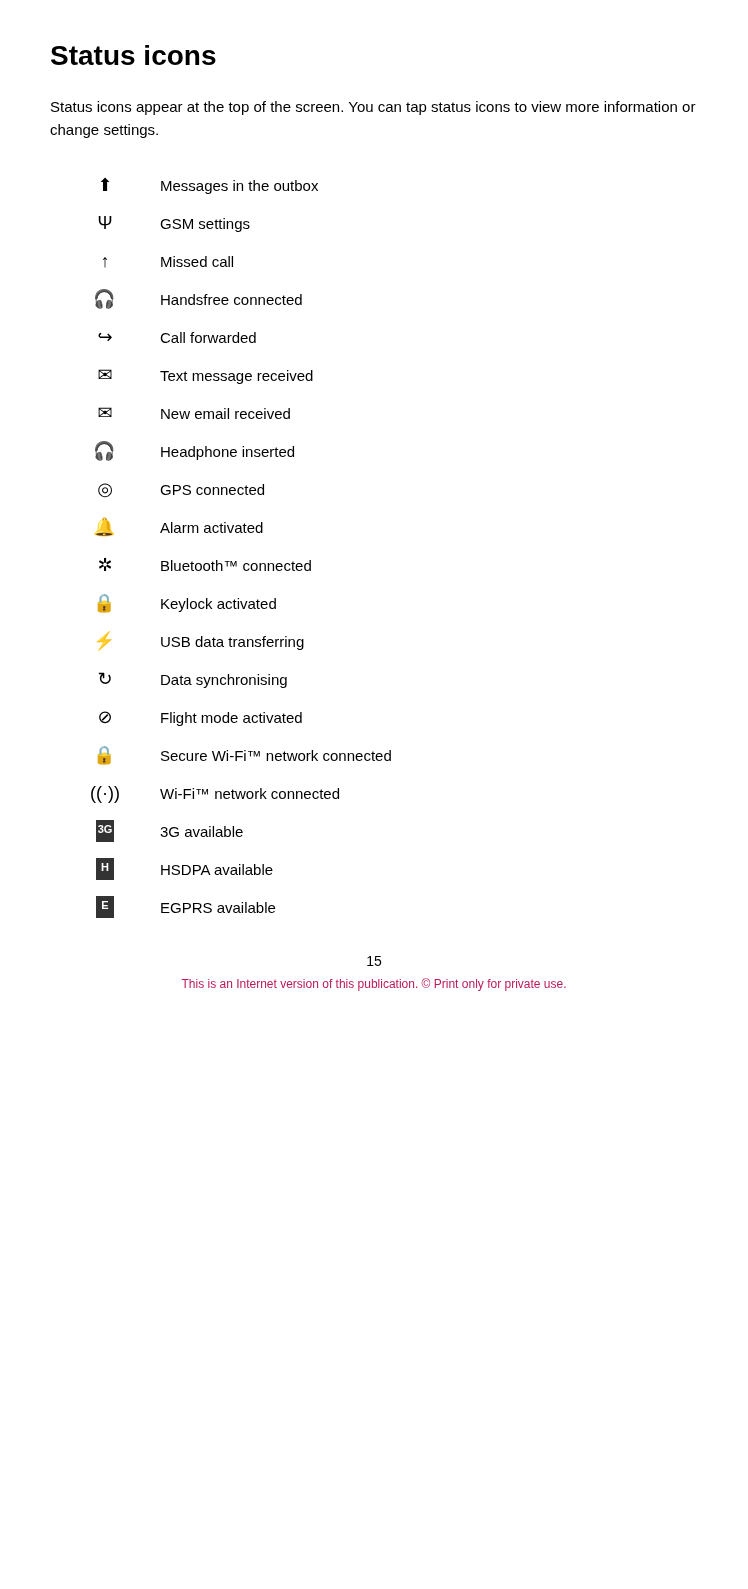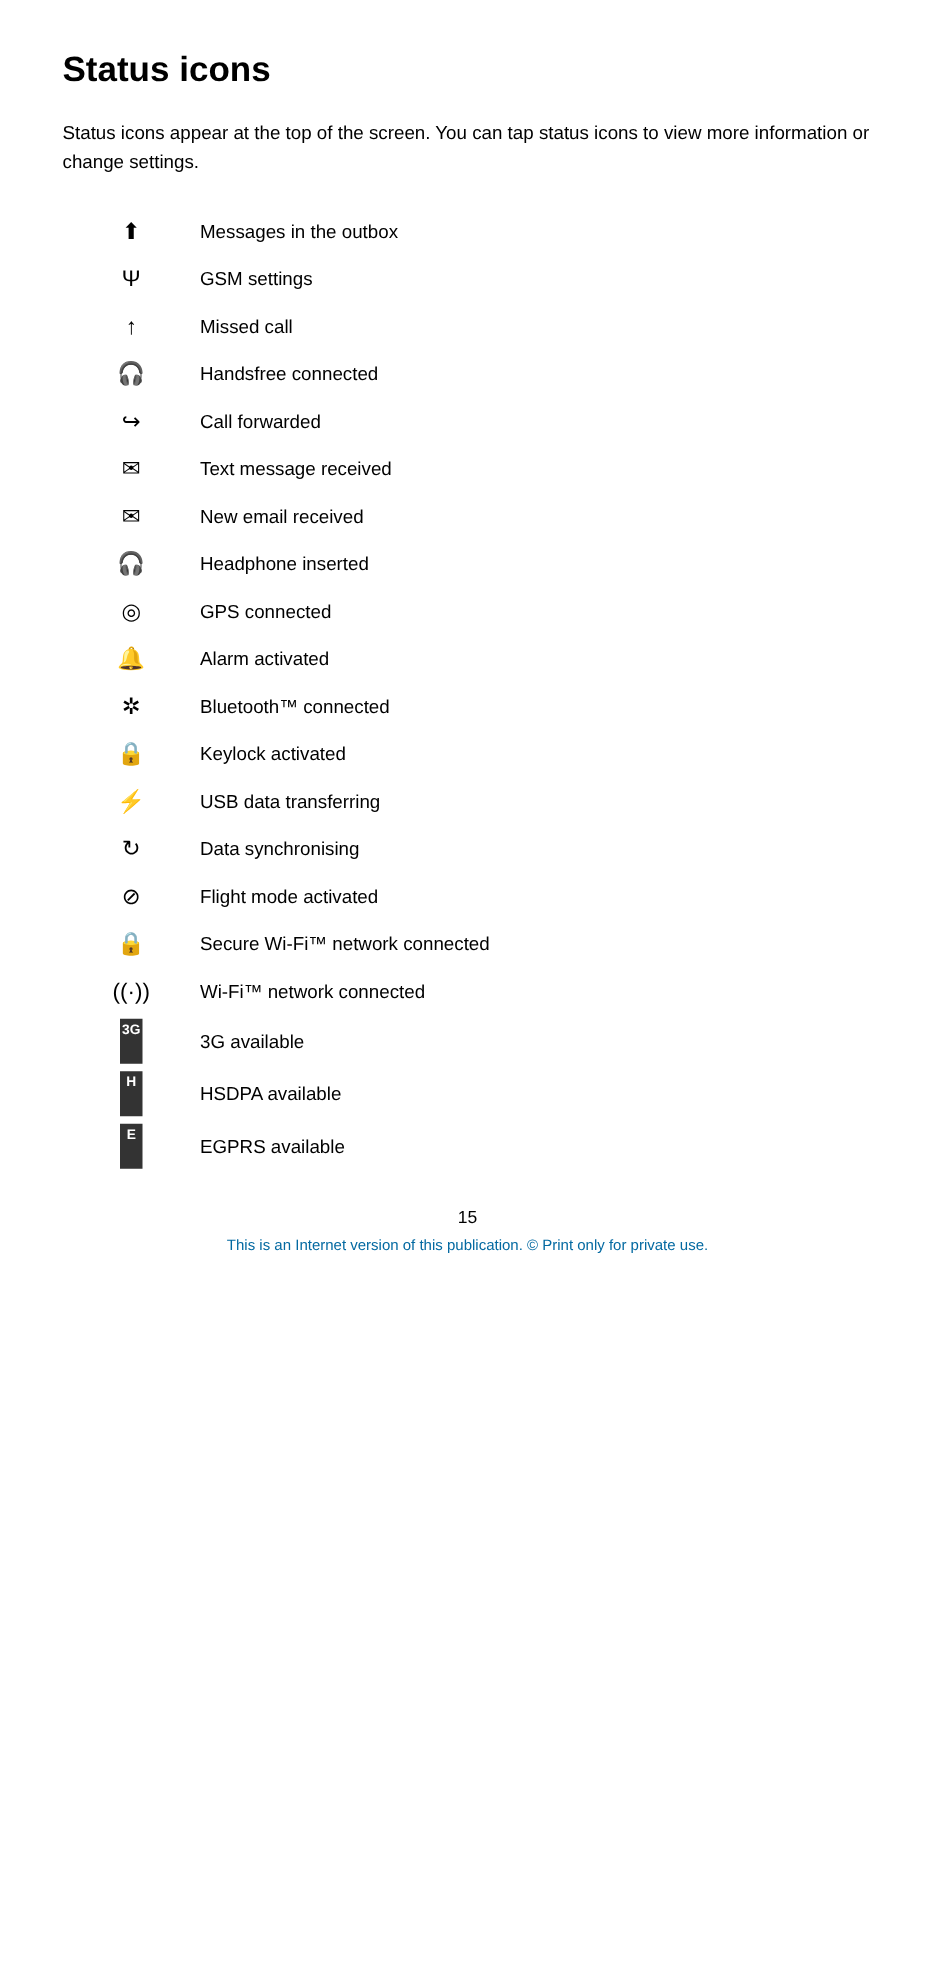--- a/index.html
+++ b/index.html
@@ -97,39 +97,39 @@
     }
 
     
     .box-icon {
       display: inline-block;
       background: #333;
       color: #fff;
       font-size: 11px;
       font-weight: bold;
       width: 18px;
-      height: 36px;
+      height: 22px;
       line-height: 18px;
       text-align: center;
       vertical-align: middle;
     }
 
     .page-footer {
       margin-top: 27px;
       text-align: center;
     }
 
     .page-number {
       font-size: 14px;
       margin-bottom: 8px;
     }
 
     .footer-text {
       font-size: 12px;
-      color: #0369a1;
+      color: #be185d;
     }
   </style>
 </head>
 <body>
 
 <h1>Status icons</h1>
 <p class="intro">Status icons appear at the top of the screen. You can tap status icons to view more information or change settings.</p>
 
 <table class="status-table">
   <tbody id="status-tbody">

